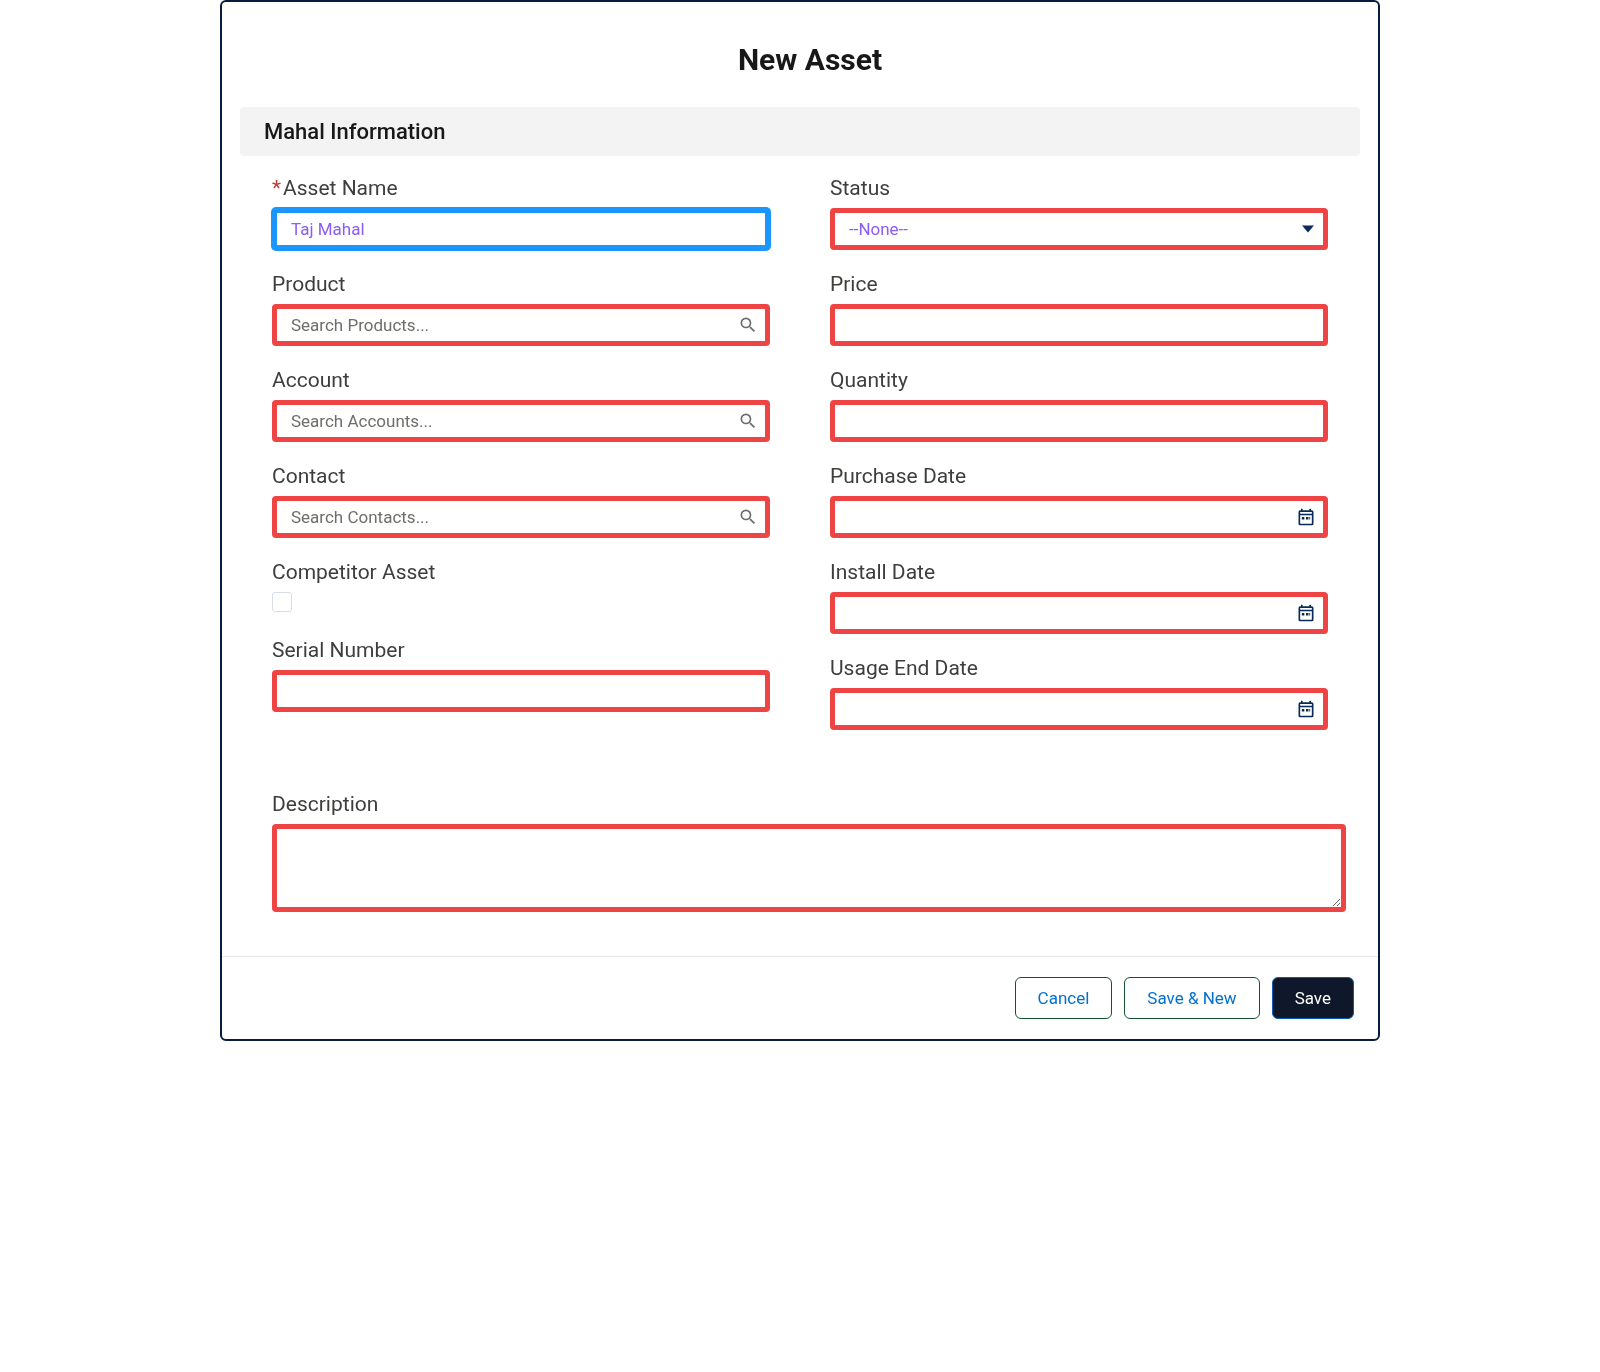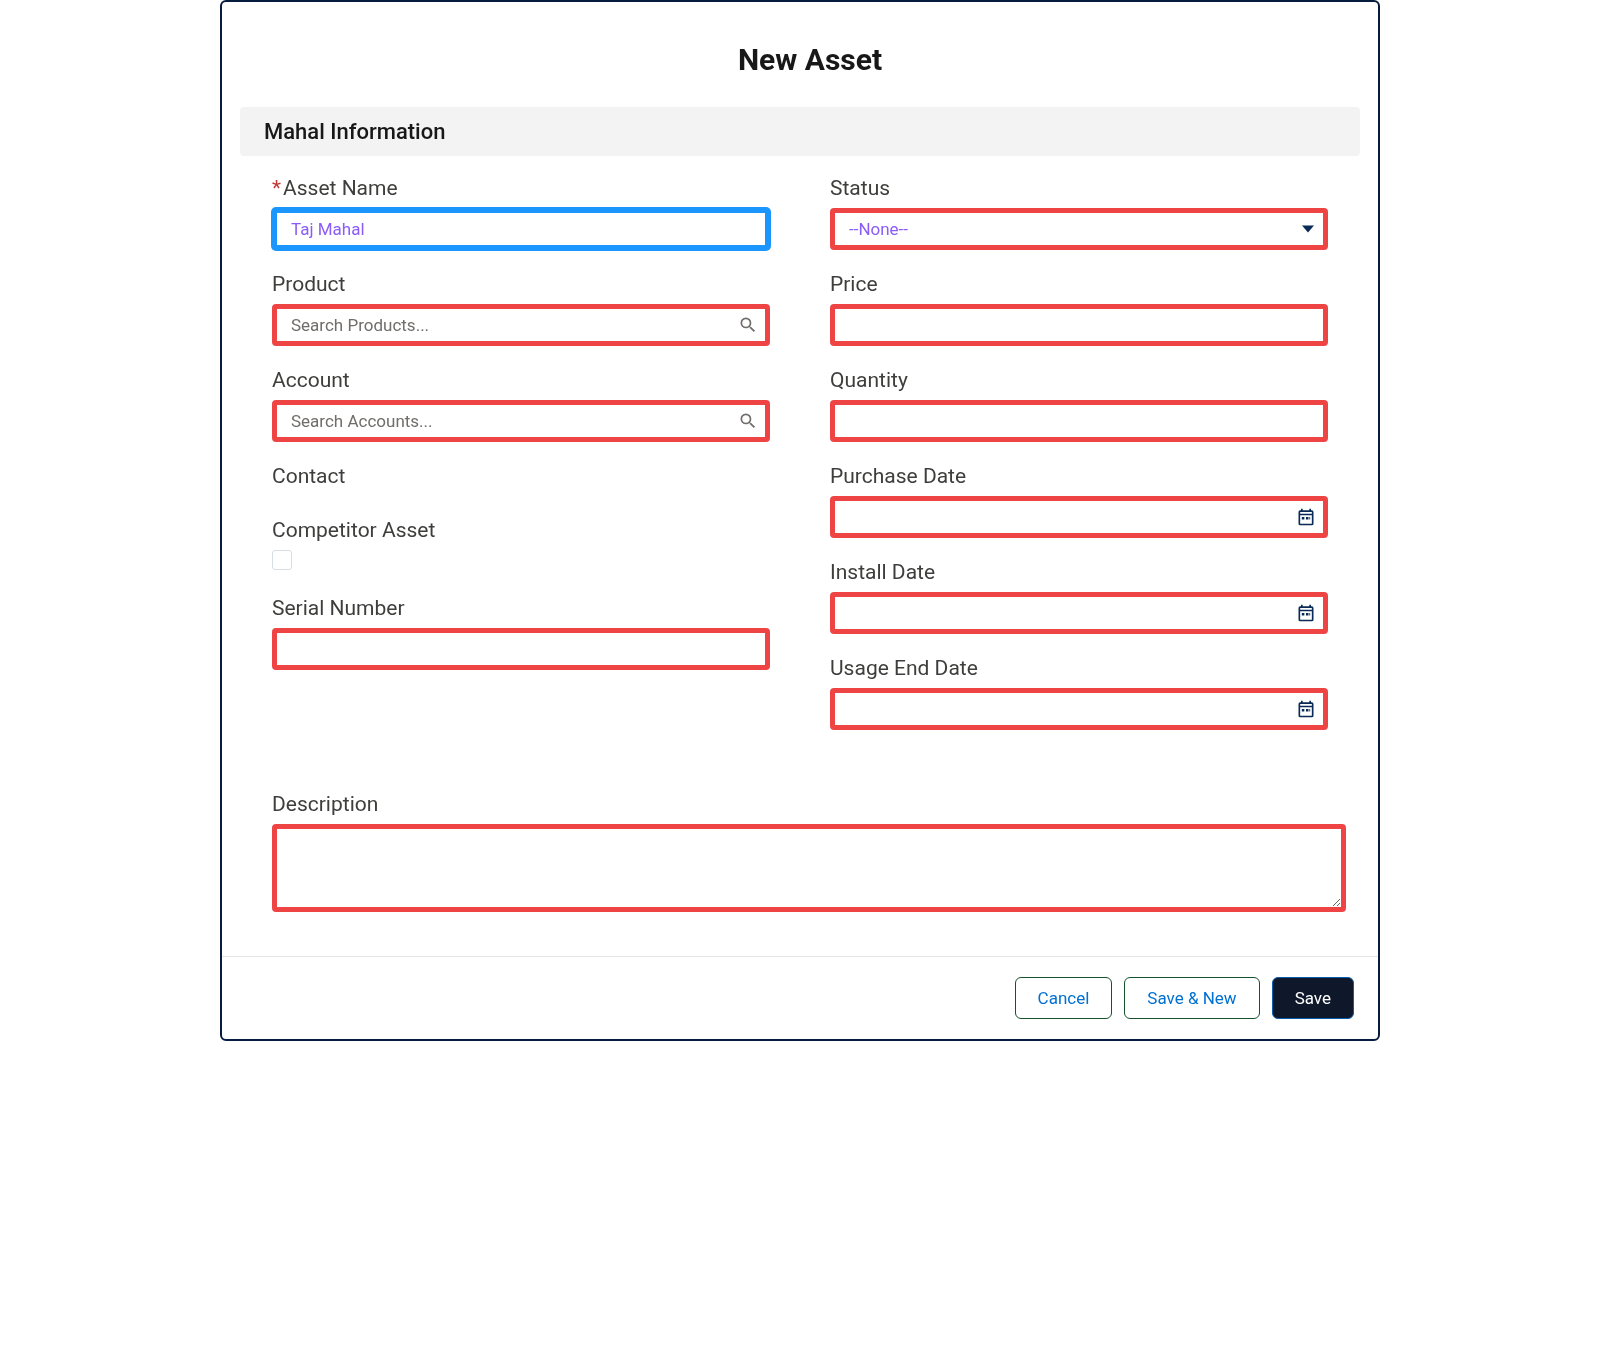--- a/index.html
+++ b/index.html
@@ -217,20 +217,28 @@
           <span class="lookup-icon">
             <svg viewBox="0 0 24 24">
                 <path d="M15.5 14h-.79l-.28-.27A6.471 6.471 0 0 0 16 9.5 6.5 6.5 0 1 0 9.5 16c1.61 0 3.09-.59 4.23-1.57l.27.28v.79l5 4.99L20.49 19l-4.99-5zm-6 0C7.01 14 5 11.99 5 9.5S7.01 5 9.5 5 14 7.01 14 9.5 11.99 14 9.5 14z"></path>
               </svg>
           </span>
         </div>
       </div>
 
       <div class="form-group">
         <label class="form-label">Contact</label>
+        <div class="lookup-wrapper">
+          <input type="text" class="form-input" placeholder="Search Contacts..." style="">
+          <span class="lookup-icon">
+            <svg viewBox="0 0 24 24">
+                <path d="M15.5 14h-.79l-.28-.27A6.471 6.471 0 0 0 16 9.5 6.5 6.5 0 1 0 9.5 16c1.61 0 3.09-.59 4.23-1.57l.27.28v.79l5 4.99L20.49 19l-4.99-5zm-6 0C7.01 14 5 11.99 5 9.5S7.01 5 9.5 5 14 7.01 14 9.5 11.99 14 9.5 14z"></path>
+              </svg>
+          </span>
+        </div>
       </div>
 
       <div class="form-group">
         <label class="form-label">Competitor Asset</label>
         <input type="checkbox" class="checkbox-input" style="">
       </div>
 
       <div class="form-group">
         <label class="form-label">Serial Number</label>
         <input type="text" class="form-input" value="" style="">

